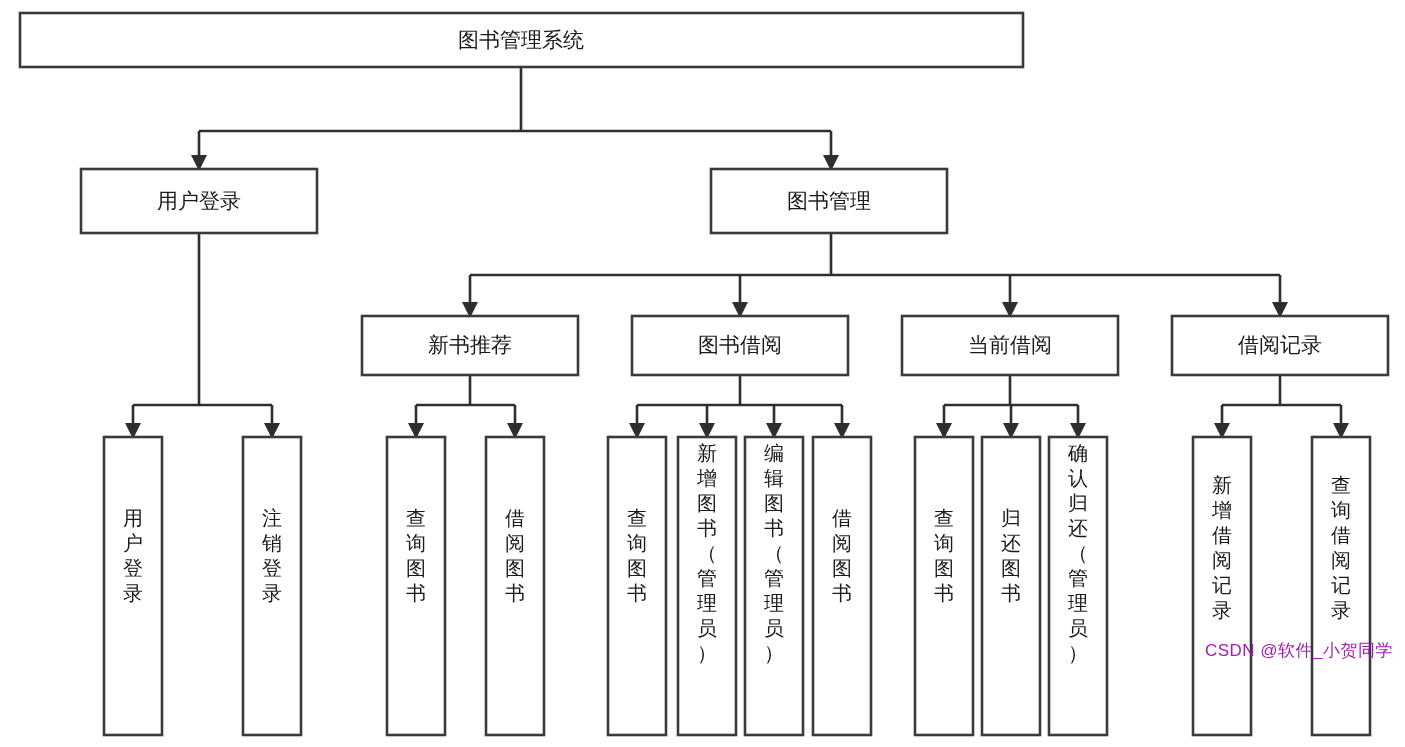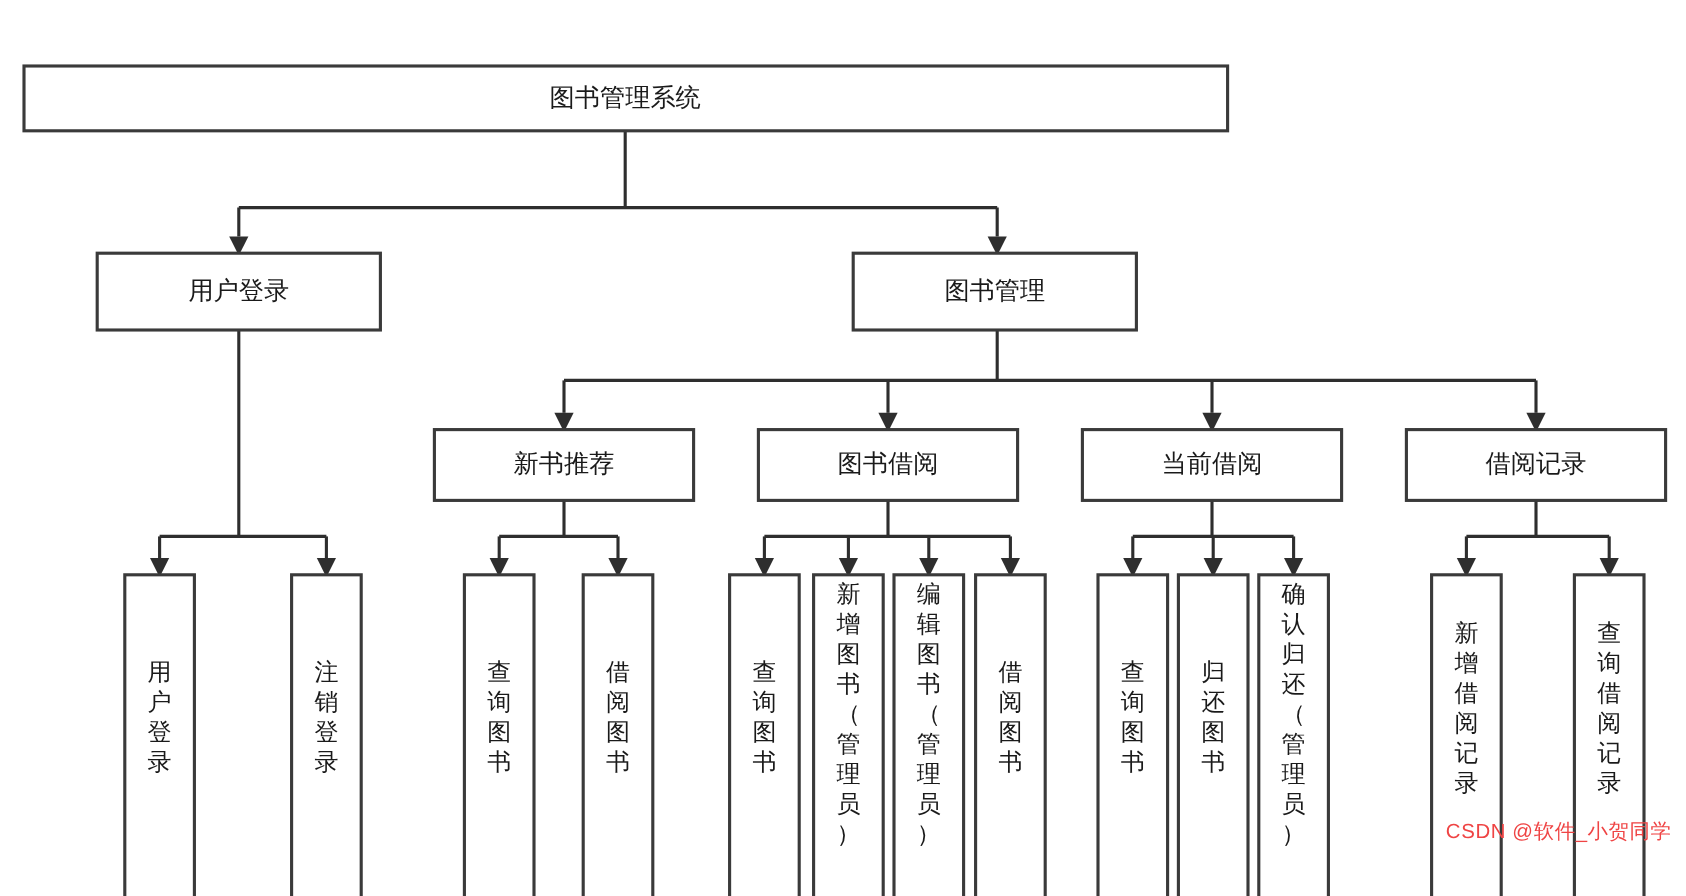--- a/index.html
+++ b/index.html
@@ -13,21 +13,20 @@
     position: relative;
     font-family: "Liberation Sans", sans-serif;
     overflow: hidden;
   }
   #diagram-root {
     position: absolute;
     left: 0;
     top: 0;
     width: 1405px;
     height: 668px;
-    margin-top: 42px;
   }
   .node-rect {
     fill: #ffffff;
     stroke: #3a3a3a;
     stroke-width: 2.6;
   }
   .node-label {
     fill: #1a1a1a;
     font-family: "Liberation Sans", sans-serif;
     font-size: 21px;
@@ -46,21 +45,21 @@
     fill: none;
   }
   .arrow-head {
     fill: #2e2e2e;
     stroke: none;
   }
   .watermark {
     position: absolute;
     right: 12px;
     bottom: 6px;
-    color: #ef4444;
+    color: #a21caf;
     font-family: "Liberation Sans", sans-serif;
     font-size: 17px;
     letter-spacing: 0.5px;
     white-space: nowrap;
     pointer-events: none;
   }
 </style>
 </head>
 <body>
 

